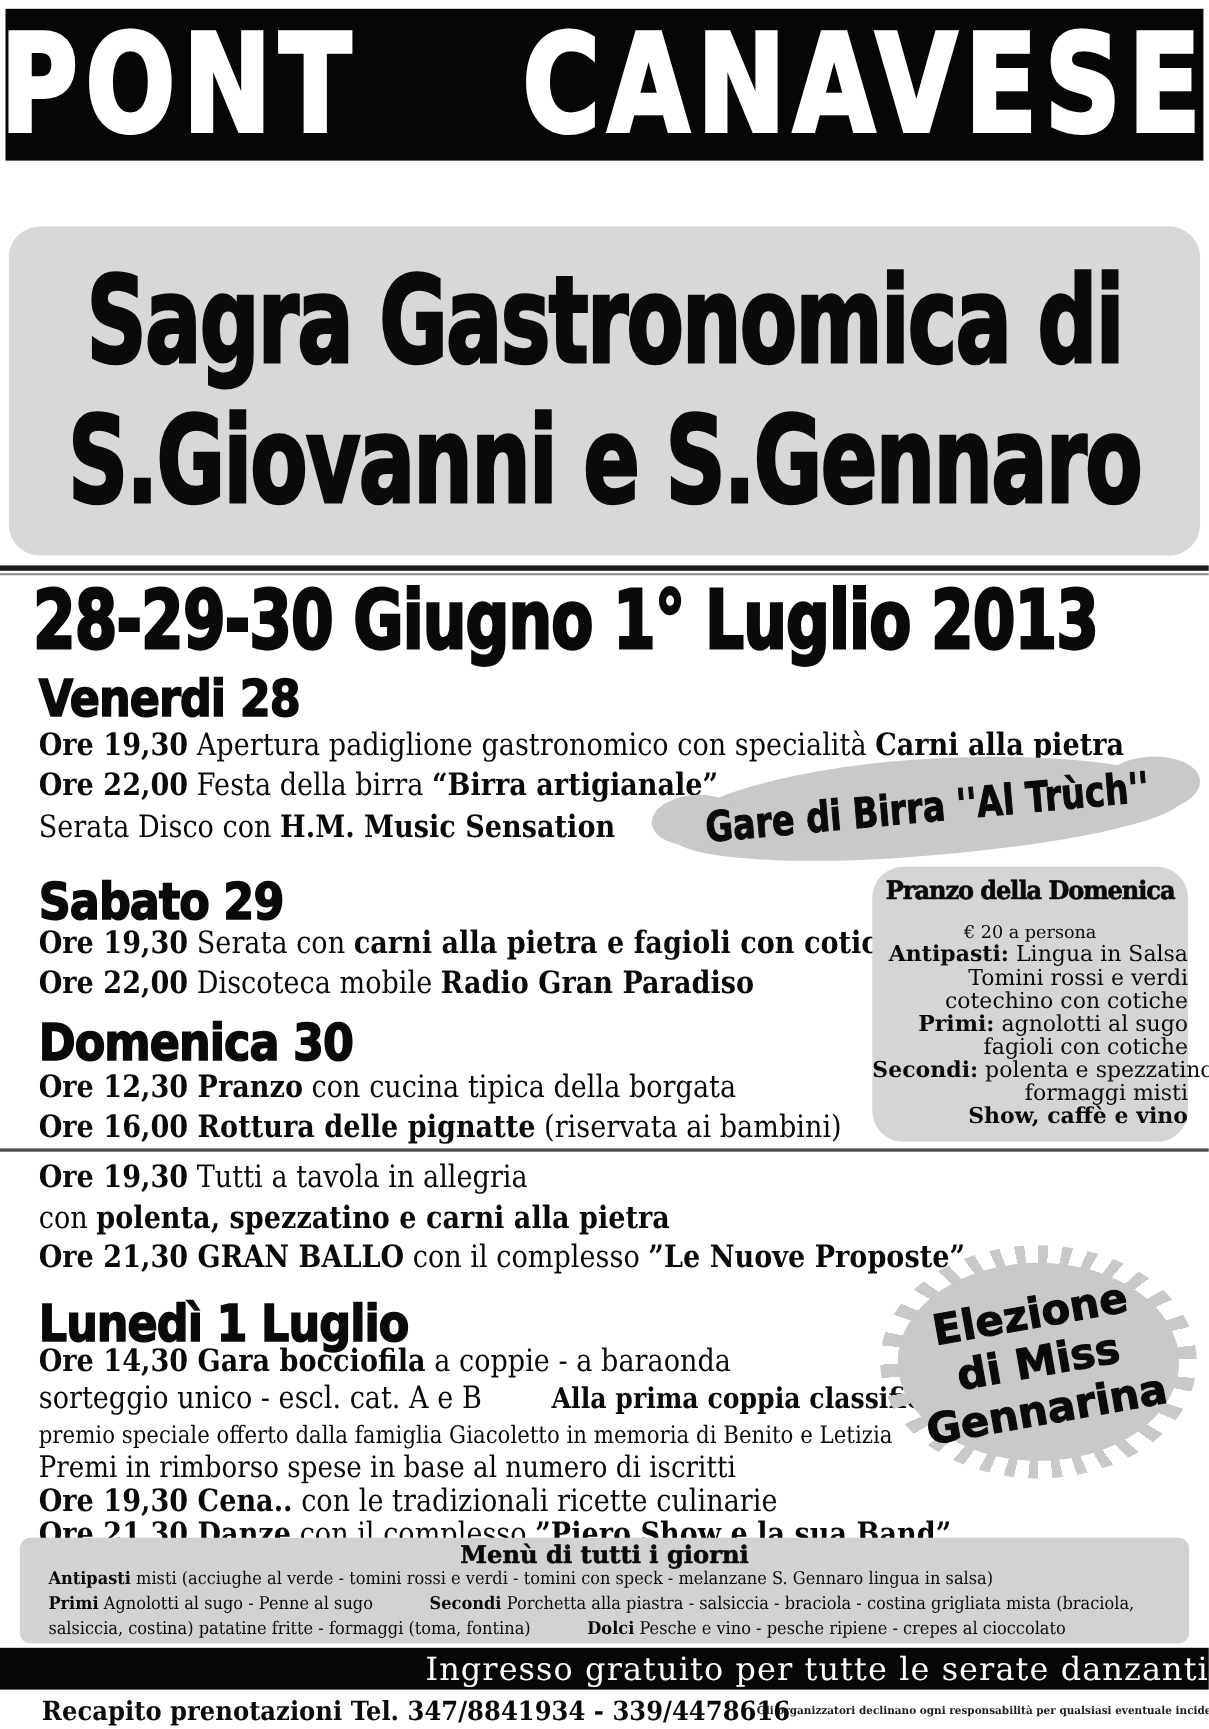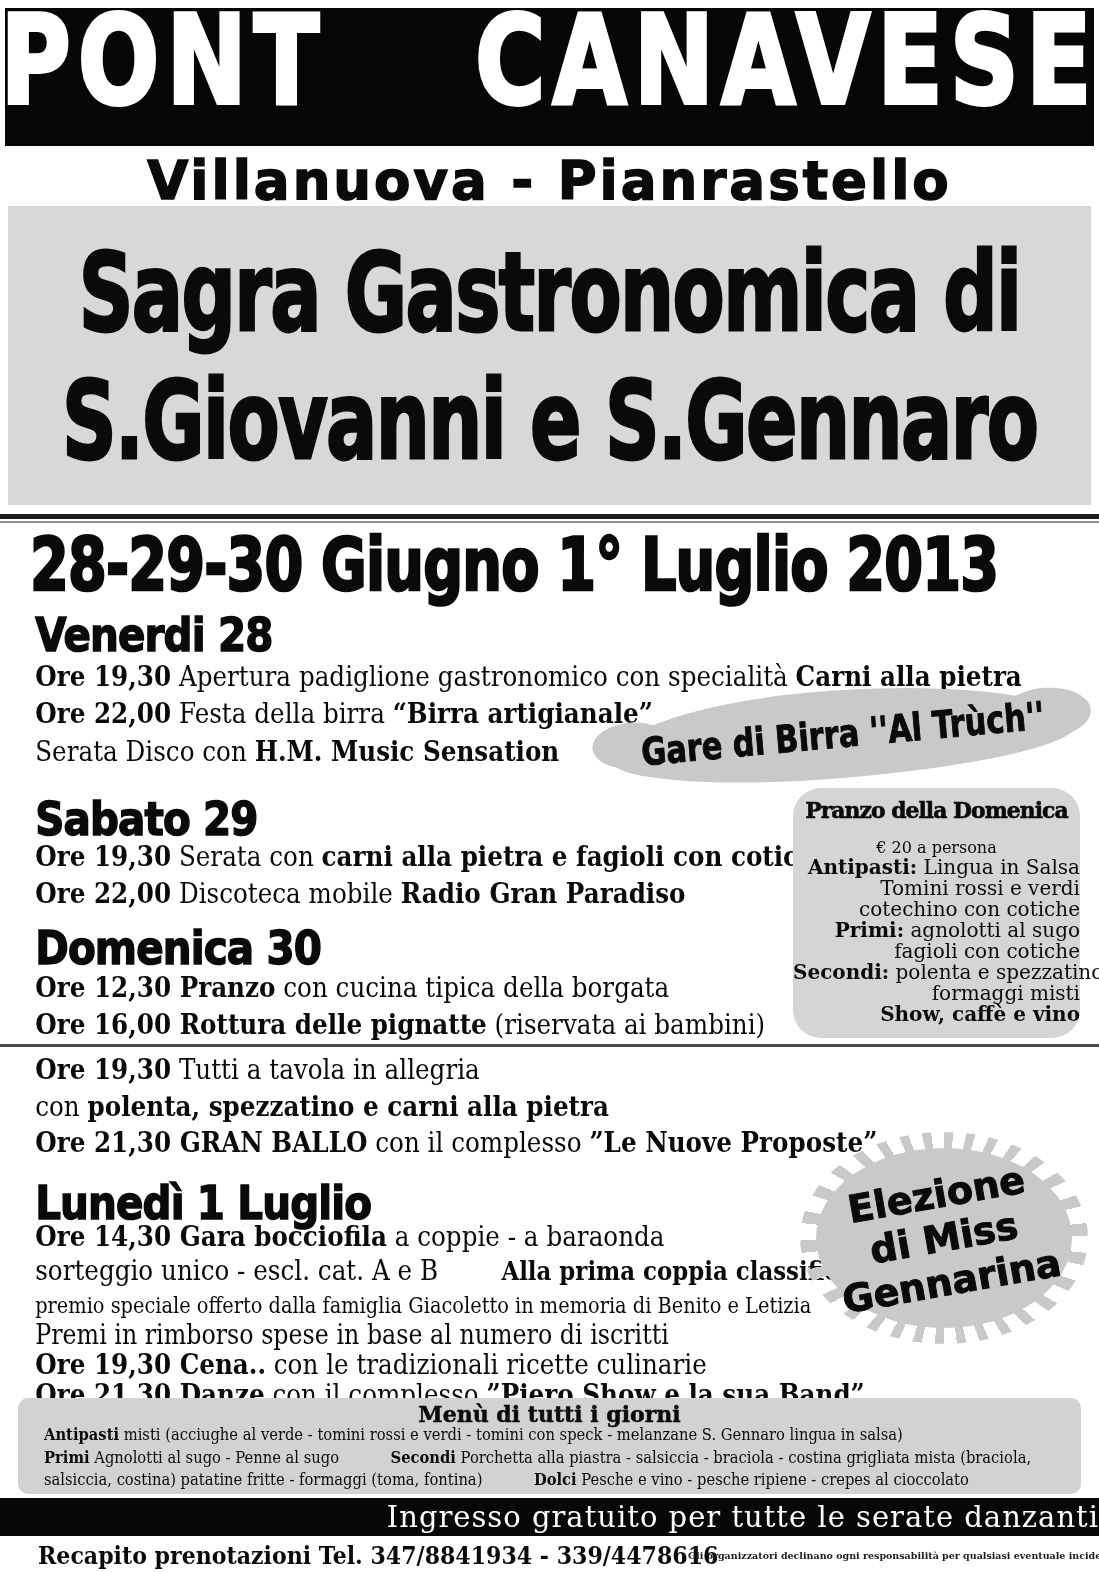--- a/index.html
+++ b/index.html
@@ -1,32 +1,32 @@
 <!DOCTYPE html>
 <html><head>
 <meta charset="utf-8">
 <style>
   html,body{margin:0;padding:0;background:#fff;}
   .page{position:relative;width:1099px;height:1572px;background:#ffffff;overflow:hidden;
         font-family:"DejaVu Serif",serif;color:#0a0a0a;}
 
   
   .town-banner{position:absolute;left:5px;top:8px;width:1089px;height:138px;background:#060606;
-               display:flex;justify-content:center;}
+               display:flex;align-items:center;justify-content:center;}
   .town-banner .t{color:#fff;font-family:"DejaVu Sans",sans-serif;font-weight:bold;
                   font-size:96px;letter-spacing:7px;word-spacing:34px;white-space:pre;
                   transform:scaleY(1.28);-webkit-text-stroke:3px #fff;}
 
   .frazioni{position:absolute;left:0;top:150px;width:1099px;text-align:center;
             font-family:"DejaVu Sans",sans-serif;font-weight:bold;font-size:53px;
             letter-spacing:3px;-webkit-text-stroke:1.5px #0a0a0a;white-space:pre;}
 
   
   .band{position:absolute;left:8px;top:206px;width:1083px;height:299px;background:#d8d8d6;
-        display:flex;flex-direction:column;align-items:center;justify-content:center;gap:18px;}
+        display:flex;flex-direction:column;align-items:center;justify-content:center;gap:18px;border-radius:28px;}
   .band .l{font-family:"DejaVu Sans",sans-serif;font-weight:bold;font-size:95px;
            letter-spacing:-2px;white-space:pre;-webkit-text-stroke:2.5px #0a0a0a;
            transform:scale(0.8,1.15);}
 
   .rule{position:absolute;left:0;top:514px;width:1099px;}
   .rule .r1{height:5px;background:#1d1d1d;}
   .rule .r2{height:2px;background:#fff;}
   .rule .r3{height:2px;background:#8f8f8f;}
 
   .dates{position:absolute;left:30px;top:522px;font-family:"DejaVu Sans",sans-serif;
@@ -99,21 +99,20 @@
 </style>
 </head>
 <body>
 
 <div class="page">
 
   <div class="town-banner">
     <div class="t">PONT  CANAVESE</div>
   </div>
 
-  <div class="frazioni">Villanuova - Pianrastello</div>
 
   <div class="band">
     <div class="l">Sagra Gastronomica di</div>
     <div class="l">S.Giovanni e S.Gennaro</div>
   </div>
 
   <div class="rule">
     <div class="r1"></div>
     <div class="r2"></div>
     <div class="r3"></div>

